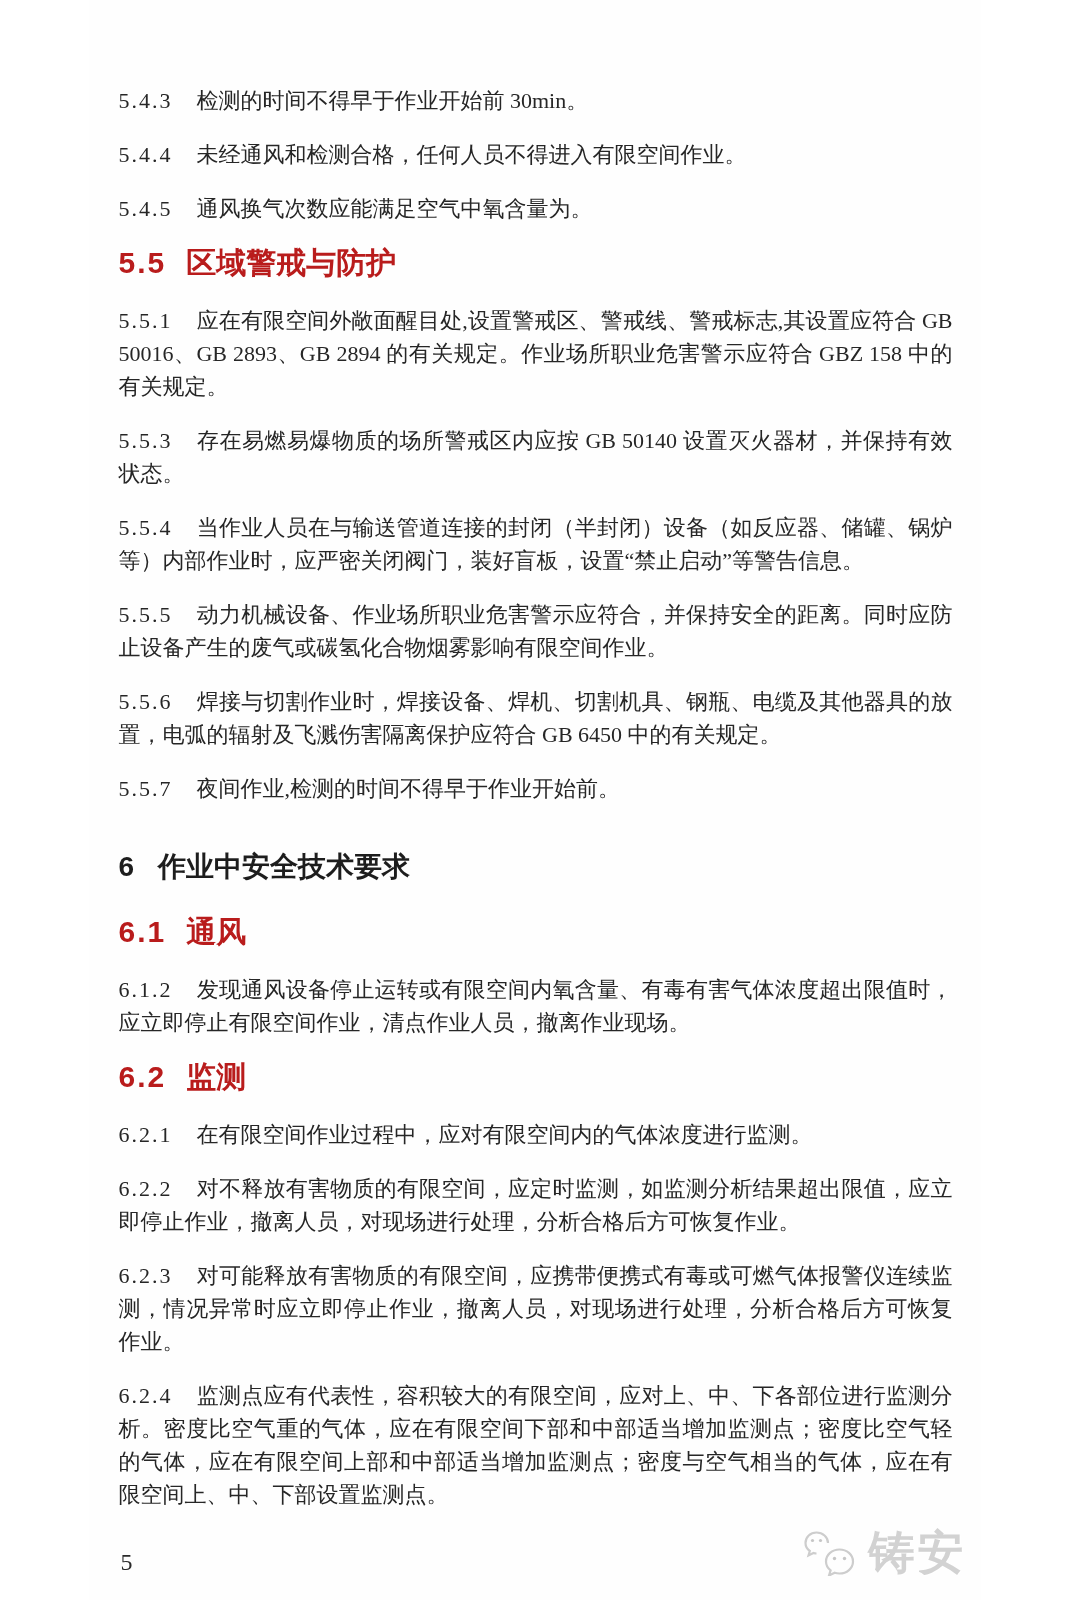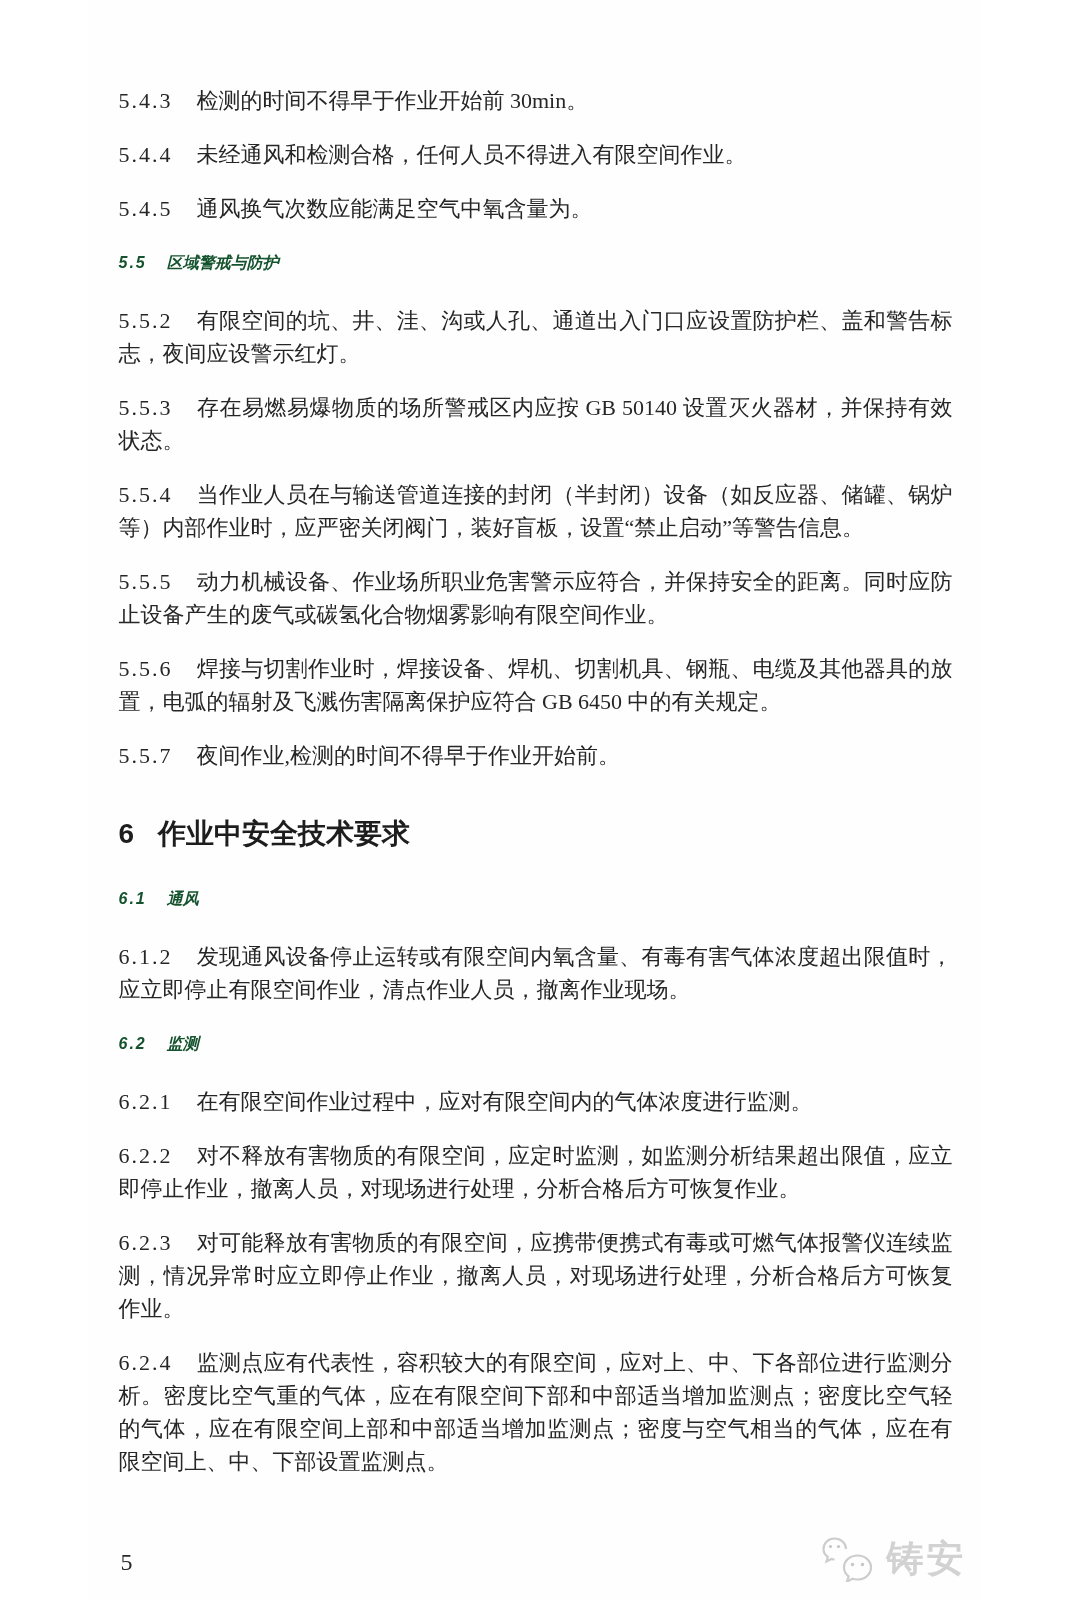--- a/index.html
+++ b/index.html
@@ -22,25 +22,24 @@
     text-align: justify;
   }
   .cnum {
     letter-spacing: 2px;
     margin-right: 24px;
     white-space: nowrap;
   }
   .section-heading {
     font-family: "Liberation Sans", "DejaVu Sans", sans-serif;
     font-weight: bold;
-    font-size: 16px;
-    color: #14532d;
+    font-size: 30px;
+    color: #b91c1c;
     margin: 14px 0 25px 0;
     line-height: 33px;
-    font-style: italic;
   }
   .section-heading .cnum { margin-right: 20px; letter-spacing: 2px; }
   .chapter-heading {
     font-family: "Liberation Sans", "DejaVu Sans", sans-serif;
     font-weight: bold;
     font-size: 28px;
     color: #1d1d1d;
     margin: 45px 0 31px 0;
     line-height: 34px;
   }
@@ -57,21 +56,21 @@
     position: absolute;
     right: 14px;
     bottom: 16px;
     display: flex;
     align-items: center;
     gap: 8px;
     user-select: none;
   }
   .watermark-text {
     font-family: "Liberation Sans", "DejaVu Sans", sans-serif;
-    font-size: 37px;
+    font-size: 46px;
     font-weight: bold;
     color: #d2d2d2;
     letter-spacing: 3px;
     text-shadow: 1px 1px 0 #ffffff;
     text-align: right;
   }
 </style>
 </head>
 <body>
 
@@ -86,24 +85,24 @@
   </p>
 
   <p class="clause">
     <span class="cnum">5.4.5</span><span>通风换气次数应能满足空气中氧含量为。</span>
   </p>
 
   <h3 class="section-heading">
     <span class="cnum">5.5</span><span>区域警戒与防护</span>
   </h3>
 
+  <p class="clause">
+    <span class="cnum">5.5.1</span><span>应在有限空间外敞面醒目处,设置警戒区、警戒线、警戒标志,其设置应符合 GB 50016、GB 2893、GB 2894 的有关规定。作业场所职业危害警示应符合 GBZ 158 中的有关规定。</span>
+  </p>
 
-  <p class="clause">
-    <span class="cnum">5.5.2</span><span>有限空间的坑、井、洼、沟或人孔、通道出入门口应设置防护栏、盖和警告标志，夜间应设警示红灯。</span>
-  </p>
 
   <p class="clause">
     <span class="cnum">5.5.3</span><span>存在易燃易爆物质的场所警戒区内应按 GB 50140 设置灭火器材，并保持有效状态。</span>
   </p>
 
   <p class="clause">
     <span class="cnum">5.5.4</span><span>当作业人员在与输送管道连接的封闭（半封闭）设备（如反应器、储罐、锅炉等）内部作业时，应严密关闭阀门，装好盲板，设置“禁止启动”等警告信息。</span>
   </p>
 
   <p class="clause">

